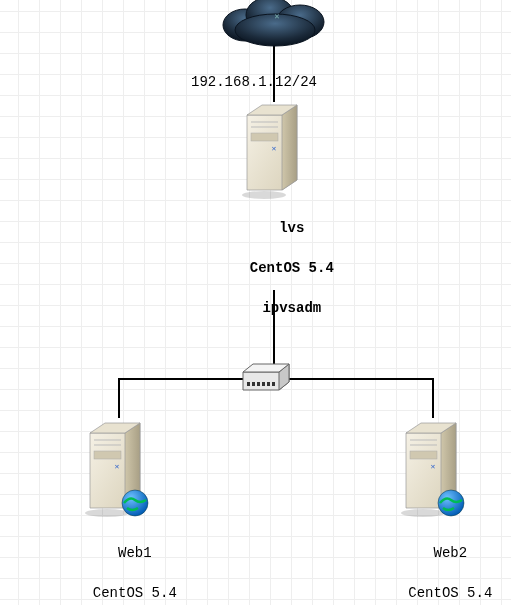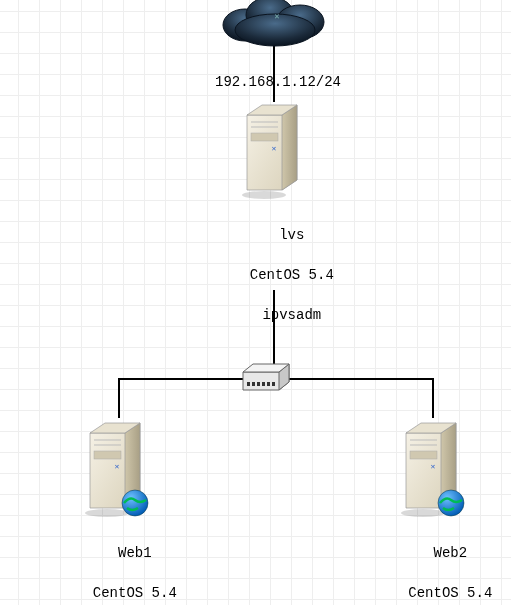--- a/index.html
+++ b/index.html
@@ -58,21 +58,21 @@
     </defs>
     <g fill="url(#gc)" stroke="#0a1420" stroke-width="1">
       <ellipse cx="30" cy="35" rx="22" ry="16"></ellipse>
       <ellipse cx="55" cy="25" rx="24" ry="18"></ellipse>
       <ellipse cx="85" cy="32" rx="24" ry="17"></ellipse>
       <ellipse cx="60" cy="40" rx="40" ry="16"></ellipse>
     </g>
     <text x="62" y="29" font-size="9" fill="#7aa" text-anchor="middle">✕</text>
   </svg>
 
-  <div class="label" style="left:148px; top:72px; width:260px;">192.168.1.12/24</div>
+  <div class="label" style="left:124px; top:72px; width:260px;">192.168.1.12/24</div>
 
   <svg class="icon" style="left:237px; top:100px;" width="75" height="100" viewBox="0 0 75 100">
     <defs>
       <linearGradient id="srvface" x1="0" y1="0" x2="1" y2="1">
         <stop offset="0%" stop-color="#f7f3e8"></stop>
         <stop offset="100%" stop-color="#d8d0b8"></stop>
       </linearGradient>
       <linearGradient id="srvside" x1="0" y1="0" x2="1" y2="0">
         <stop offset="0%" stop-color="#cfc6aa"></stop>
         <stop offset="100%" stop-color="#a89f85"></stop>
@@ -81,21 +81,21 @@
     <polygon points="10,15 45,15 60,5 60,80 45,90 10,90" fill="url(#srvface)" stroke="#999" stroke-width="0.7"></polygon>
     <polygon points="45,15 60,5 60,80 45,90" fill="url(#srvside)" stroke="#999" stroke-width="0.7"></polygon>
     <polygon points="10,15 45,15 60,5 25,5" fill="#e8e2d0" stroke="#999" stroke-width="0.7"></polygon>
     <line x1="14" y1="22" x2="41" y2="22" stroke="#bbb"></line>
     <line x1="14" y1="27" x2="41" y2="27" stroke="#bbb"></line>
     <rect x="14" y="33" width="27" height="8" fill="#d0c8b0" stroke="#aaa" stroke-width="0.5"></rect>
     <text x="37" y="51" font-size="8" fill="#36c" text-anchor="middle">✕</text>
     <ellipse cx="27" cy="95" rx="22" ry="4" fill="rgba(0,0,0,0.15)"></ellipse>
   </svg>
 
-  <div class="label" style="left:140px; top:205px; width:270px;">
+  <div class="label" style="left:140px; top:198px; width:270px;font-weight:bold;">
     <span>lvs</span><br>
     <span>CentOS 5.4</span><br>
     <span>ipvsadm</span><br>
   </div>
 
   <svg class="icon" style="left:241px; top:362px;" width="50" height="34" viewBox="0 0 50 34">
     <polygon points="2,10 38,10 48,2 48,20 38,28 2,28" fill="#e8e8e8" stroke="#666" stroke-width="1"></polygon>
     <polygon points="38,10 48,2 48,20 38,28" fill="#c8c8c8" stroke="#666" stroke-width="1"></polygon>
     <polygon points="2,10 38,10 48,2 12,2" fill="#f4f4f4" stroke="#666" stroke-width="1"></polygon>
     <g fill="#333">

